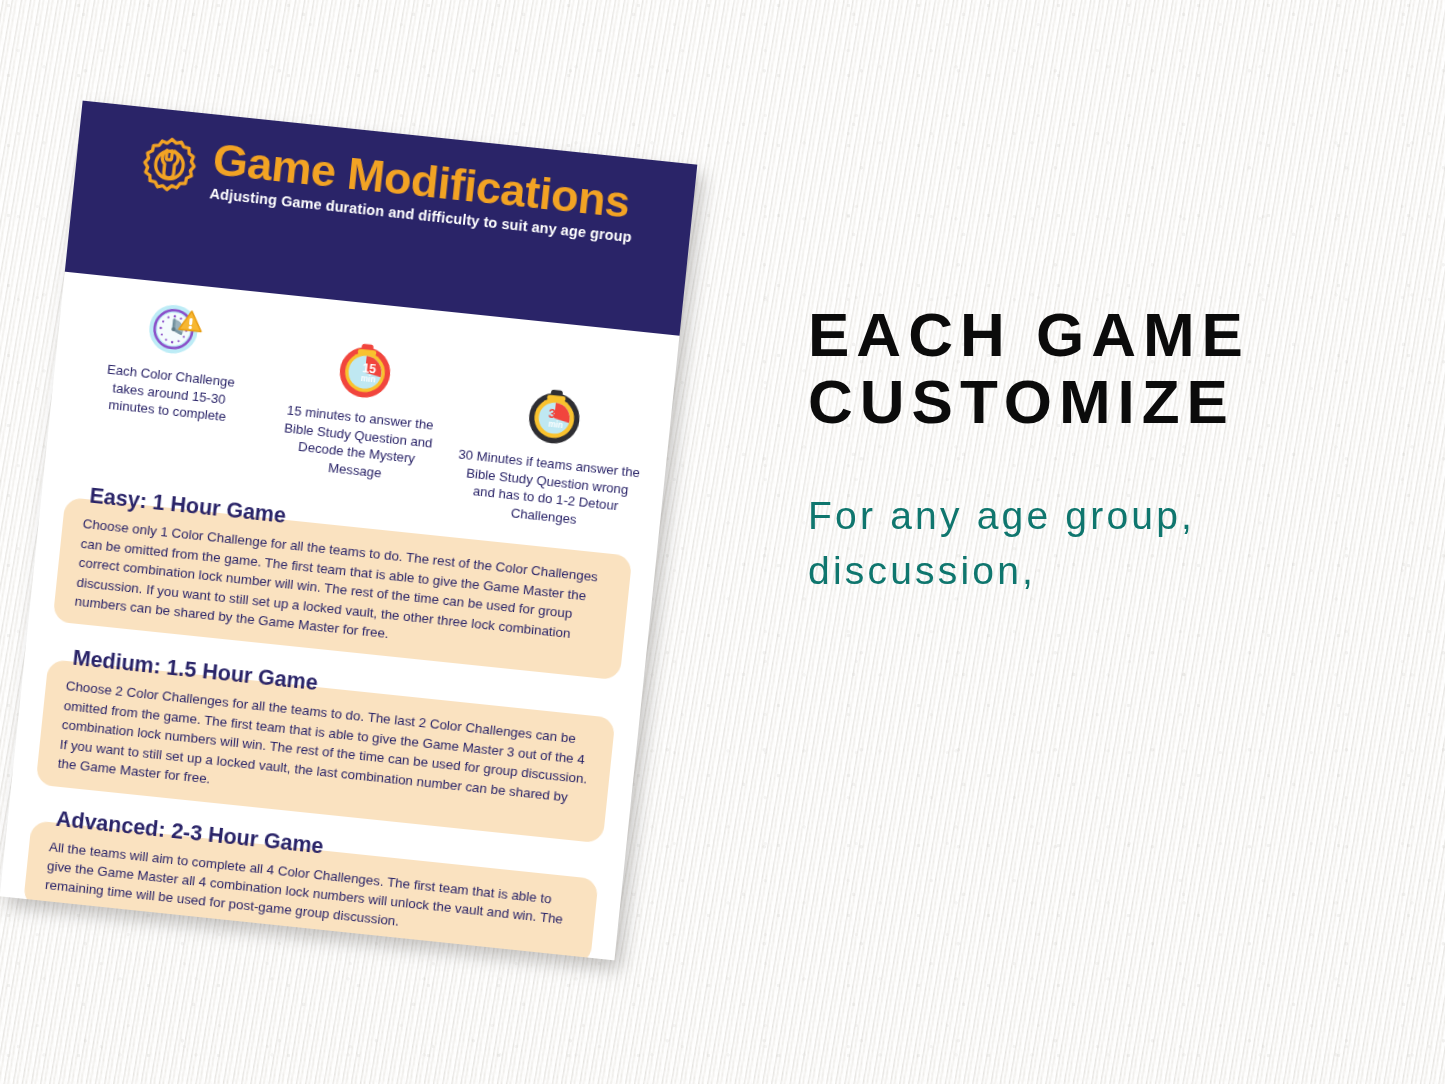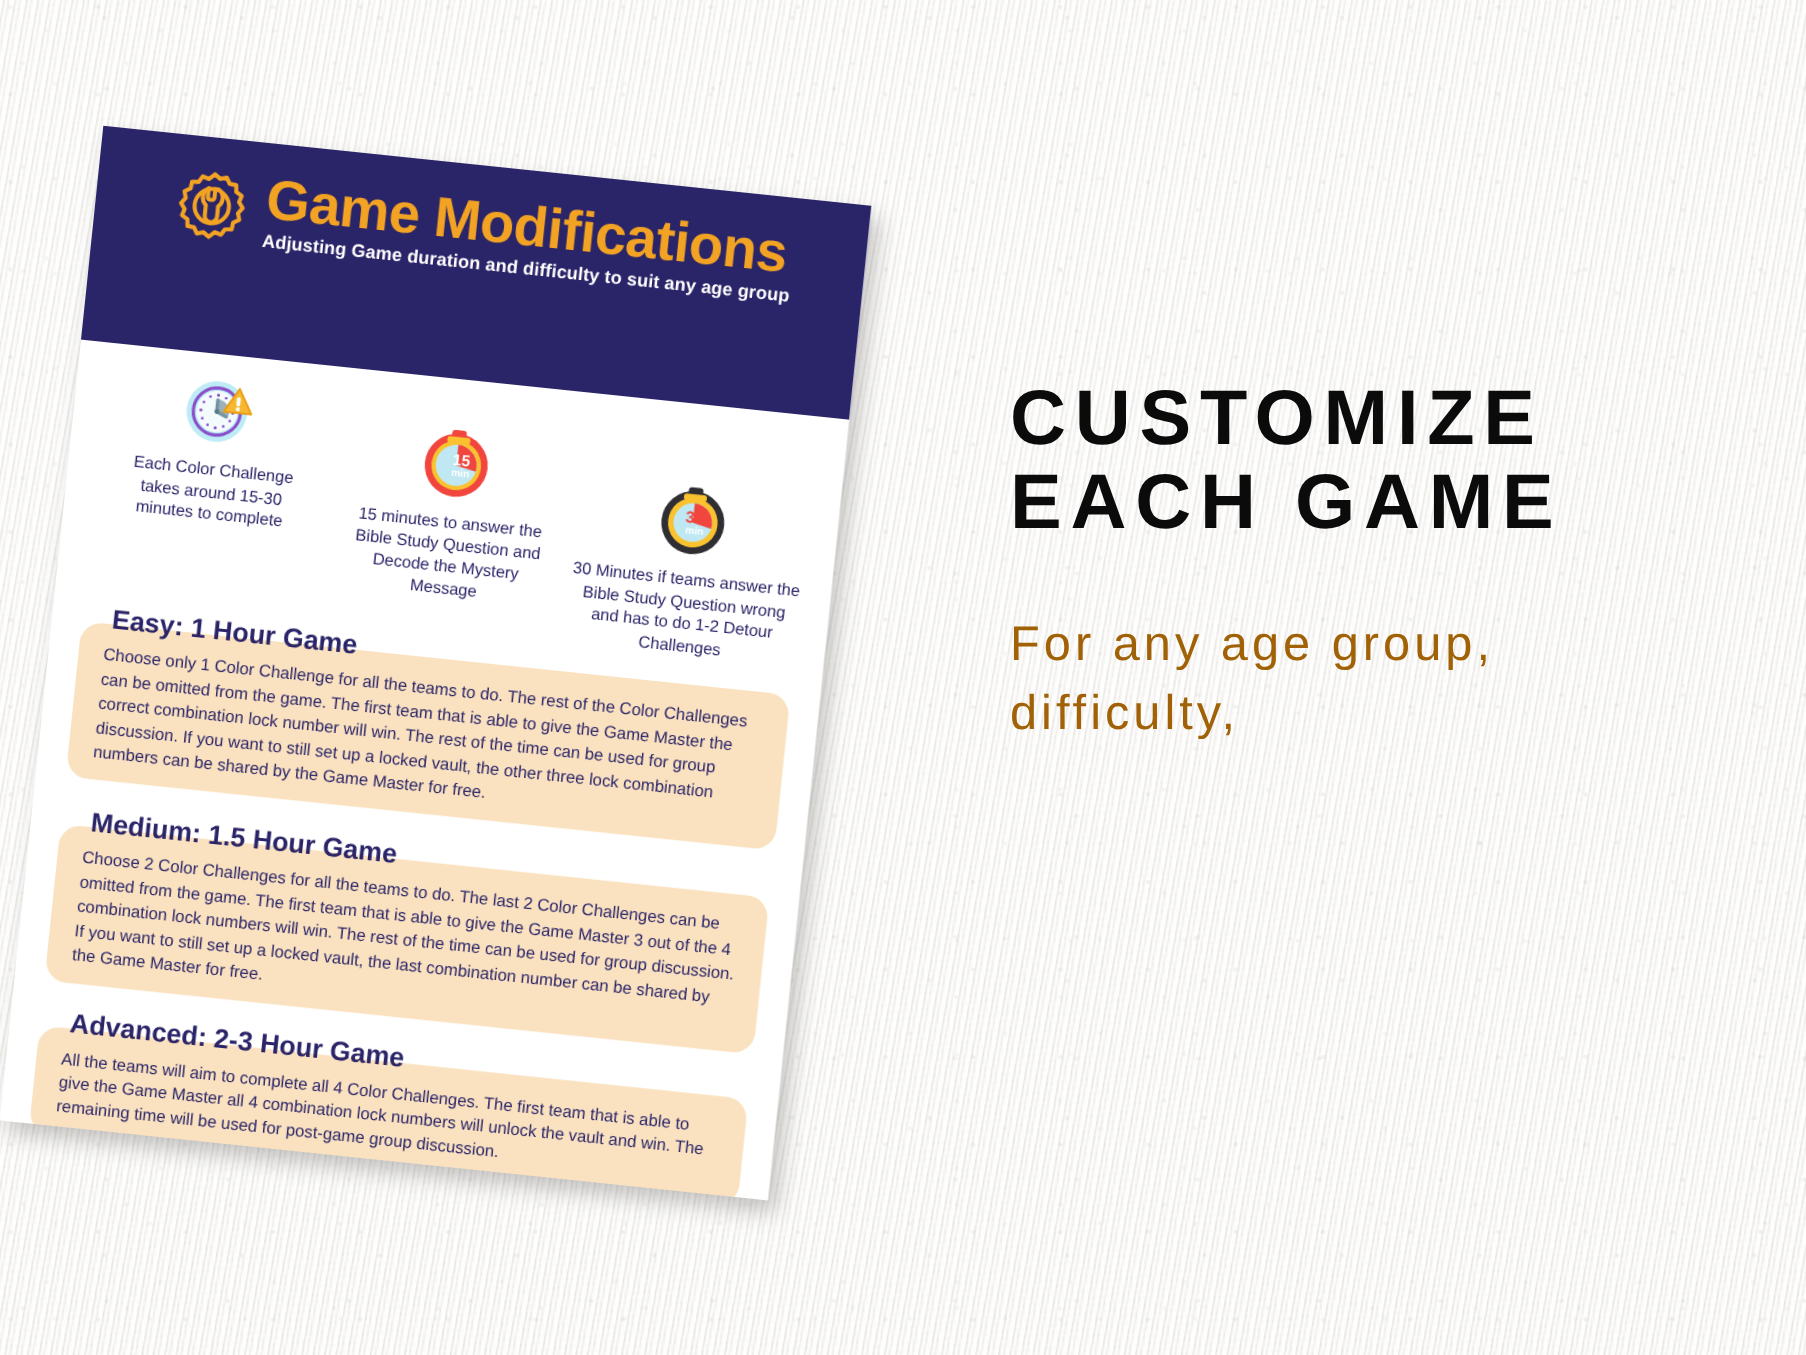--- a/index.html
+++ b/index.html
@@ -52,21 +52,21 @@
     color: #0b0b0b;
     white-space: nowrap;
   }
   .promo-sub {
     margin-top: 52px;
     font-family: "Liberation Sans", sans-serif;
     font-weight: 300;
     font-size: 39px;
     line-height: 1.42;
     letter-spacing: 3.2px;
-    color: #a16207;
+    color: #0f766e;
     white-space: nowrap;
   }
 
   
   #page-wrap {
     position: absolute;
     left: 78px; top: 110px;
     width: 618px; height: 800px;
     transform: rotate(5.95deg);
     transform-origin: 15% 5%;
@@ -293,17 +293,17 @@
         <p>All the teams will aim to complete all 4 Color Challenges. The first team that is able to give the Game Master all 4 combination lock numbers will unlock the vault and win. The remaining time will be used for post-game group discussion.</p>
       </div>
 
       <p class="tip"><b>Tip:</b><span> Sometimes you may need to adjust the difficulty or time in the middle of the game. The Game Master can do this by calling everyone to assemble and changing the number of challenges the teams will have to complete.</span></p>
     </div>
 
   </div>
 </div>
 
 <div id="promo">
+  <div class="promo-head">EACH GAME</div>
   <div class="promo-head">CUSTOMIZE</div>
-  <div class="promo-head">EACH GAME</div>
   <div class="promo-sub">For any age group,</div>
-  <div class="promo-sub" style="margin-top:0">difficulty,</div>
+  <div class="promo-sub" style="margin-top:0">discussion,</div>
 </div>
 
 </body></html>

